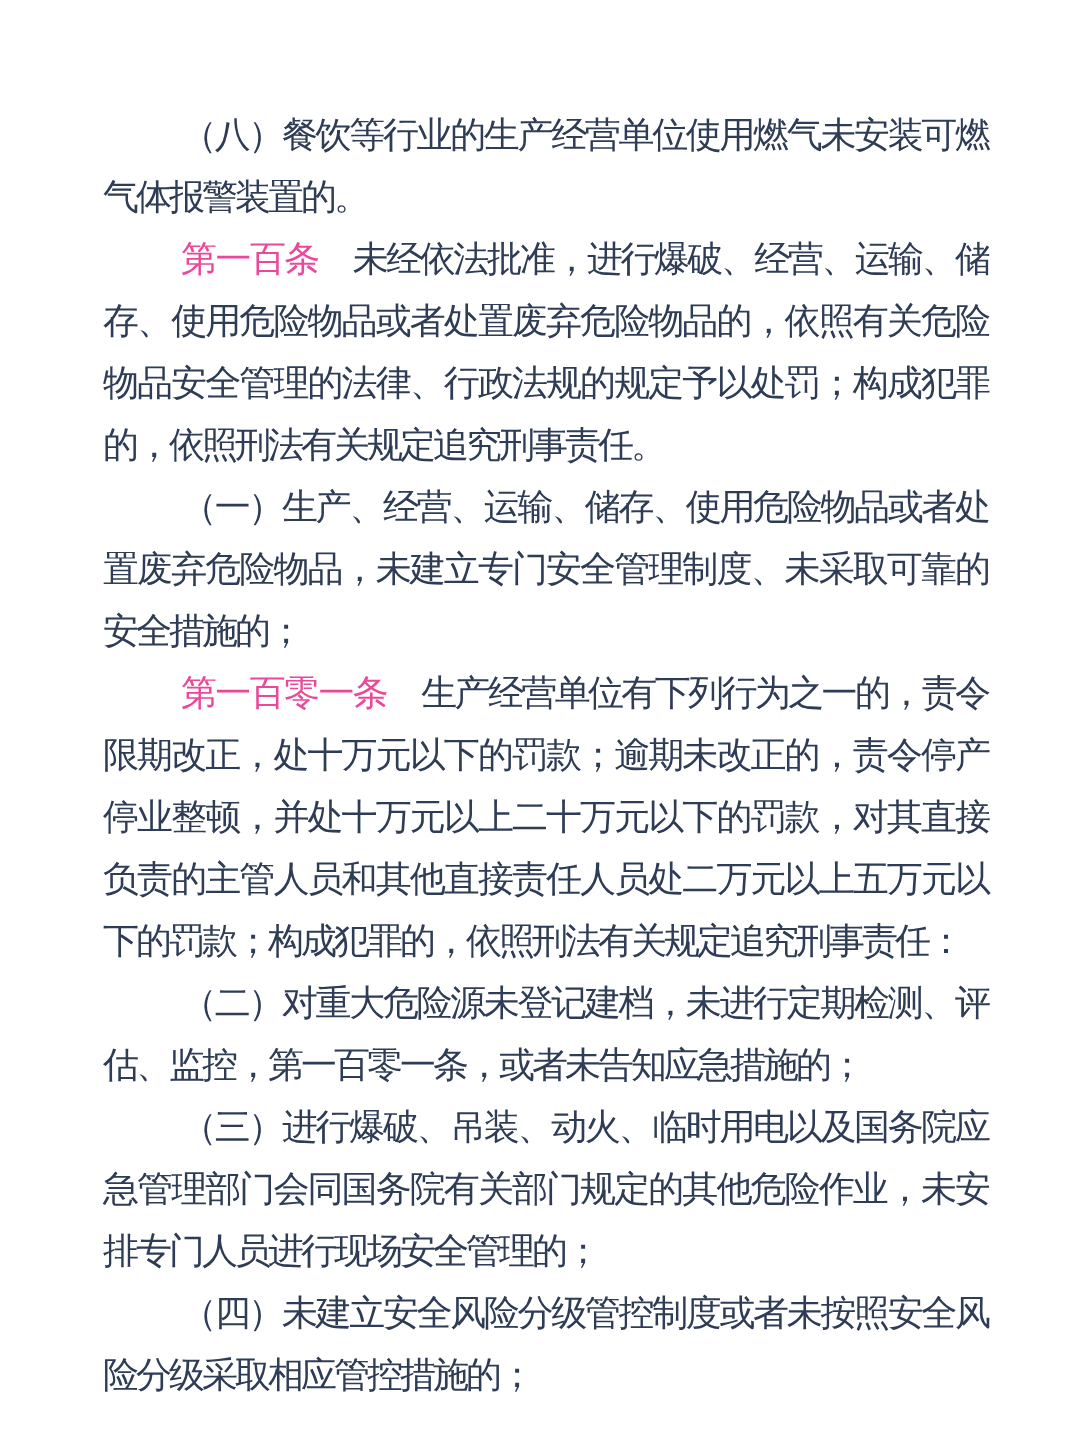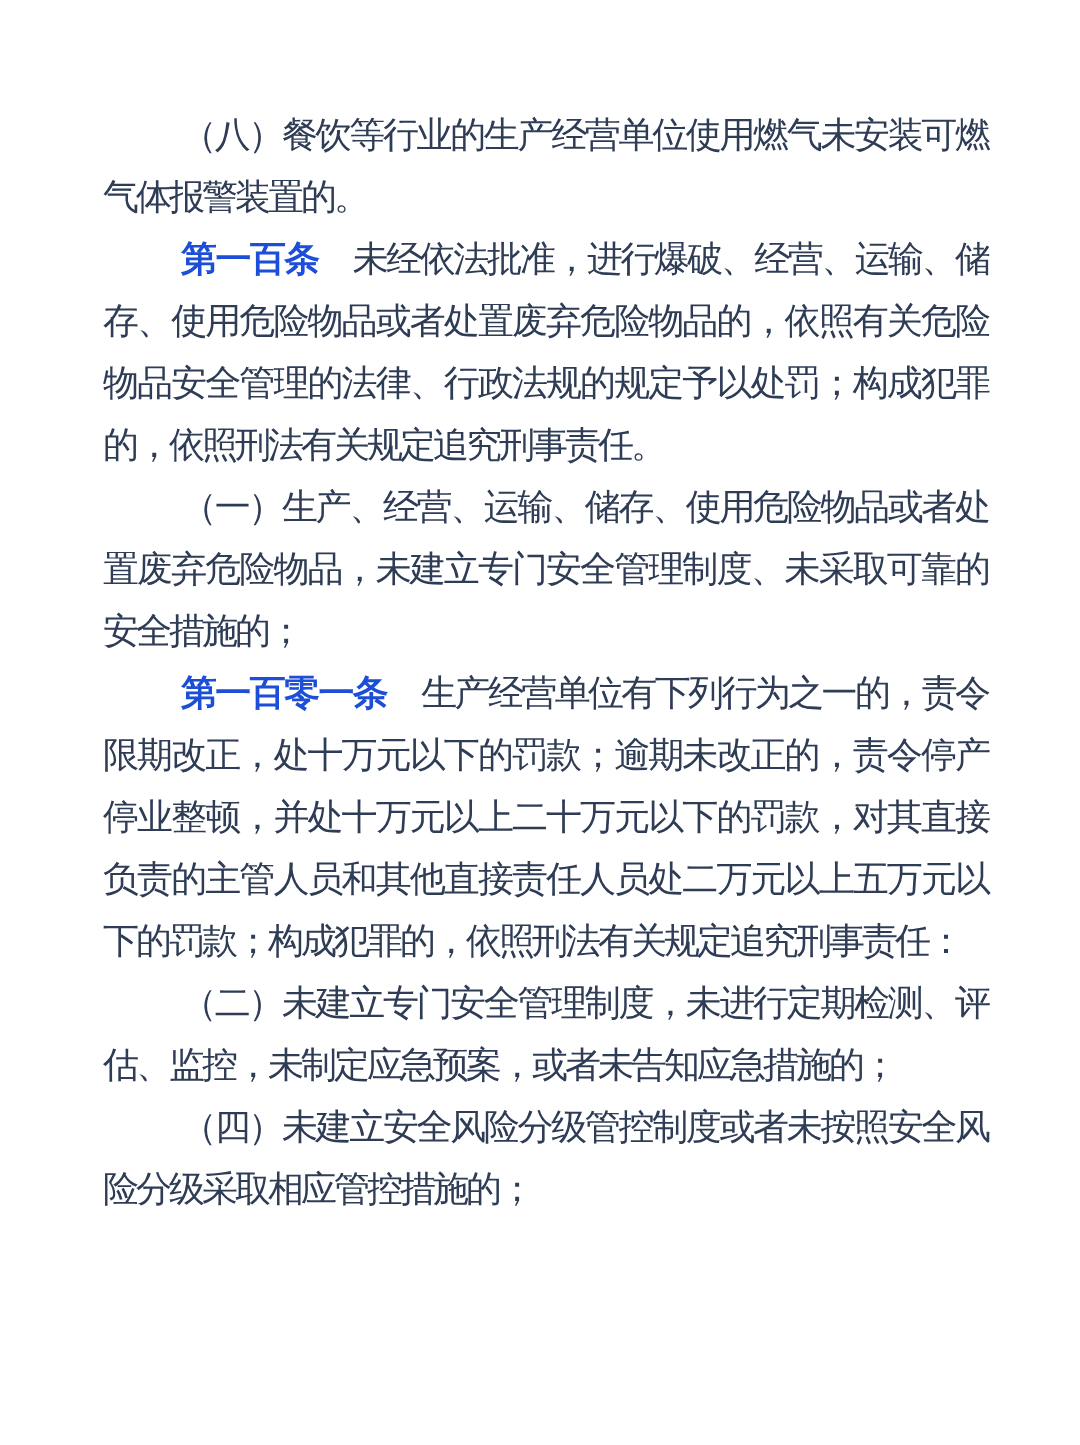--- a/index.html
+++ b/index.html
@@ -24,40 +24,41 @@
     color: #2e3c55;
     text-align: justify;
   }
   .doc-body p {
     margin: 0;
     padding: 0;
     text-indent: 78px;
   }
   .term {
     font-family: "Liberation Sans", "DejaVu Sans", sans-serif;
-    font-weight: bold;
-    color: #1d4ed8;
+    font-weight: normal;
+    color: #ec4899;
     letter-spacing: -2px;
     margin-right: 34px;
     margin-top: 28px;
   }
 </style>
 </head>
 <body>
 
 <div class="page">
   <div class="doc-body">
 
     <p><span>（八）餐饮等行业的生产经营单位使用燃气未安装可燃气体报警装置的。</span></p>
 
     <p><span class="term">第一百条</span><span>未经依法批准，进行爆破、经营、运输、储存、使用危险物品或者处置废弃危险物品的，依照有关危险物品安全管理的法律、行政法规的规定予以处罚；构成犯罪的，依照刑法有关规定追究刑事责任。</span></p>
 
     <p><span>（一）生产、经营、运输、储存、使用危险物品或者处置废弃危险物品，未建立专门安全管理制度、未采取可靠的安全措施的；</span></p>
 
     <p><span class="term">第一百零一条</span><span>生产经营单位有下列行为之一的，责令限期改正，处十万元以下的罚款；逾期未改正的，责令停产停业整顿，并处十万元以上二十万元以下的罚款，对其直接负责的主管人员和其他直接责任人员处二万元以上五万元以下的罚款；构成犯罪的，依照刑法有关规定追究刑事责任：</span></p>
 
-    <p><span>（二）未建立专门安全管理制度，未进行定期检测、评估、监控，未制定应急预案，或者未告知应急措施的；</span></p>
+    <p><span>（二）对重大危险源未登记建档，未进行定期检测、评估、监控，第一百零一条，或者未告知应急措施的；</span></p>
 
+    <p><span>（三）进行爆破、吊装、动火、临时用电以及国务院应急管理部门会同国务院有关部门规定的其他危险作业，未安排专门人员进行现场安全管理的；</span></p>
 
     <p><span>（四）未建立安全风险分级管控制度或者未按照安全风险分级采取相应管控措施的；</span></p>
 
   </div>
 </div>
 
 </body></html>

